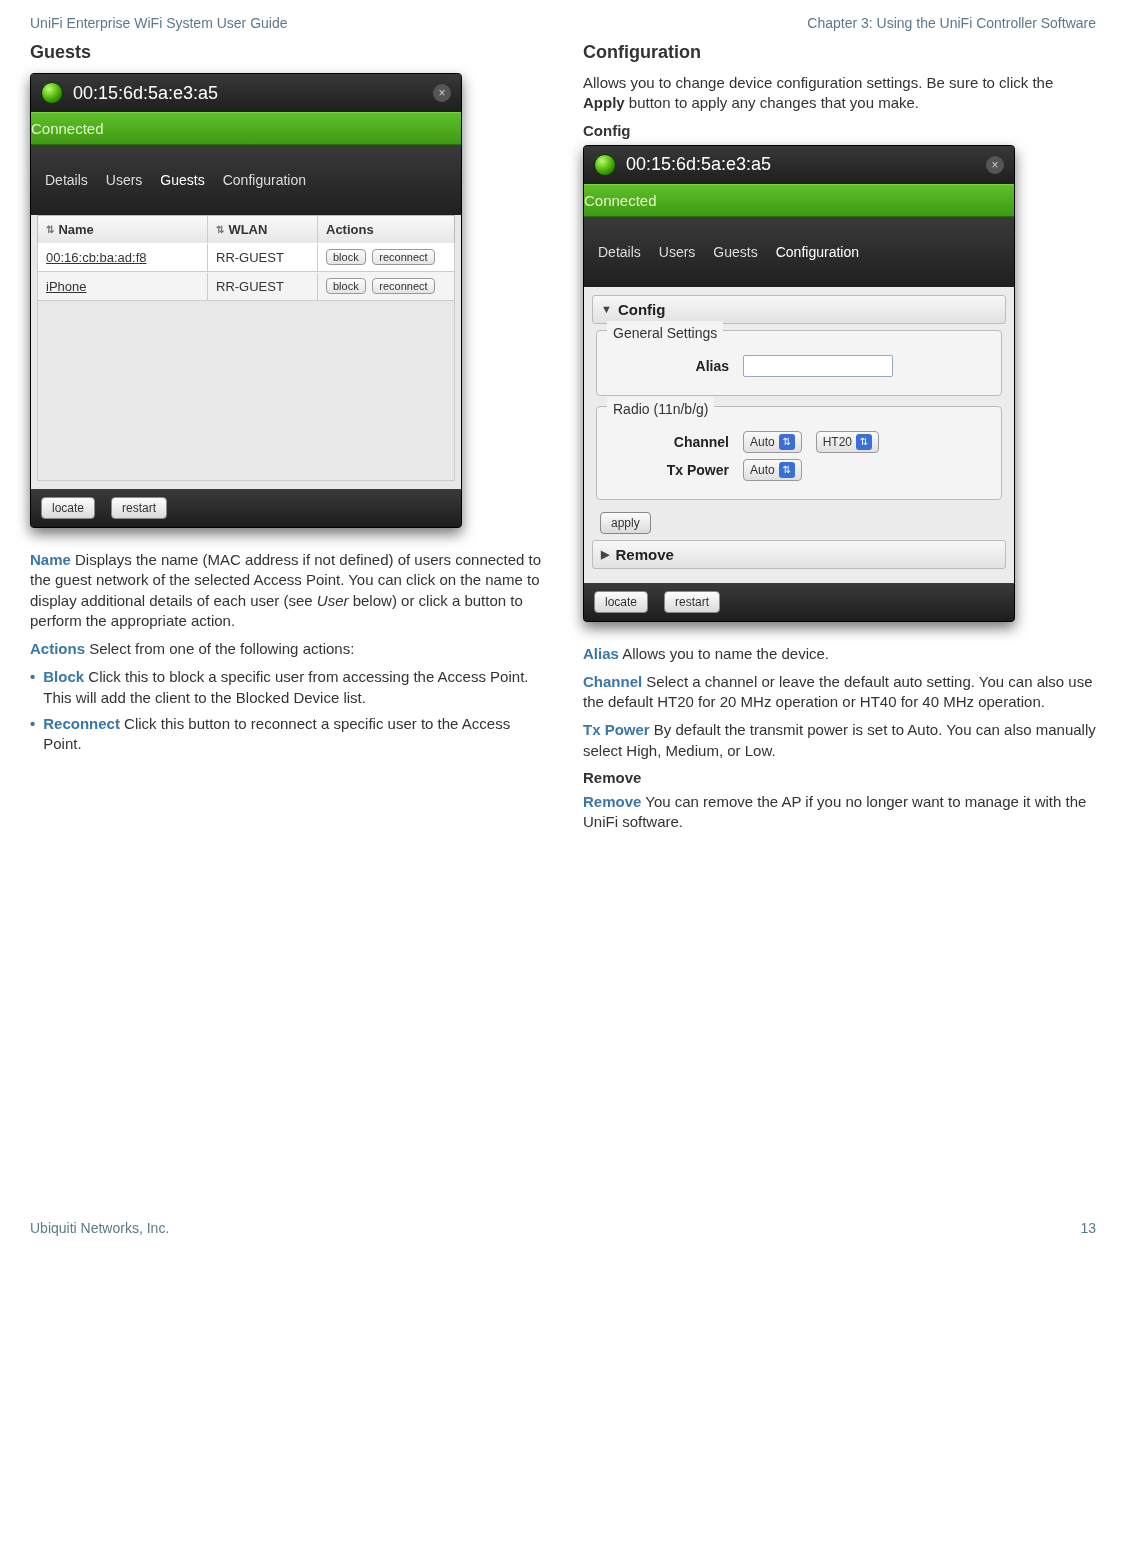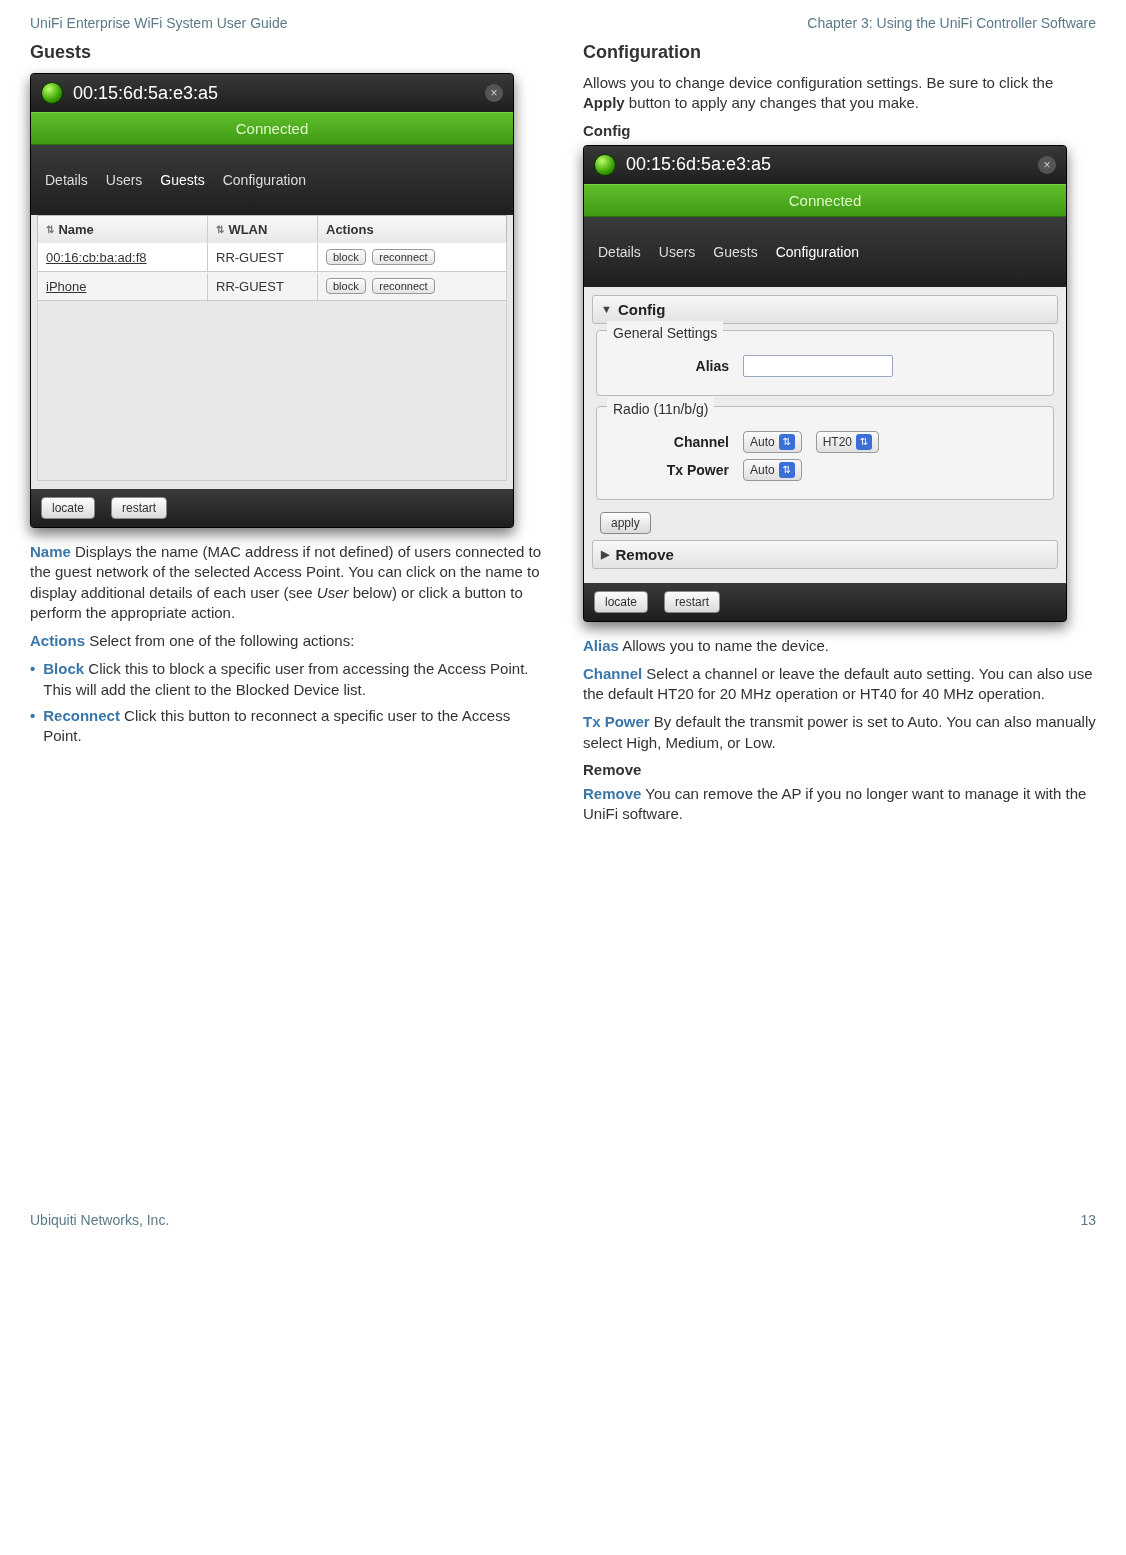--- a/index.html
+++ b/index.html
@@ -18,27 +18,27 @@
     .sect-h { font-weight: bold; font-size: 18px; color: #333; margin: 4px 0 10px; }
     .sub-h { font-weight: bold; font-size: 15px; color: #333; margin: 6px 0 6px; }
     .body-p { font-size: 15px; line-height: 1.35; color: #333; margin-bottom: 8px; }
     .term { font-weight: bold; color: #3a77a8; }
     .em { font-style: italic; }
     .bullet-row { display: flex; gap: 8px; font-size: 15px; line-height: 1.35; margin-bottom: 6px; }
     .bullet-dot { color: #3a77a8; font-weight: bold; }
 
     
     .shot {
-      width: 484px;
+      width: 432px;
       background: #1d4ed8;
       border: 1px solid #000;
       border-radius: 4px;
       box-shadow: 0 6px 14px rgba(0,0,0,.55);
       overflow: hidden;
-      margin-bottom: 14px;
+      margin-bottom: 22px;
     }
     .win-title {
       display: flex; align-items: center; gap: 10px;
       background: linear-gradient(#383838,#1e1e1e);
       padding: 8px 10px;
       color: #fff; font-size: 18px; font-weight: 500;
       position: relative;
     }
     .win-title .status-dot {
       width: 22px; height: 22px; border-radius: 50%;
@@ -46,21 +46,21 @@
       border: 1px solid #0a3a00;
     }
     .win-title .close-x {
       margin-left: auto; width: 18px; height: 18px; border-radius: 50%;
       background: #555; color: #ccc; font-size: 12px;
       display:flex; align-items:center; justify-content:center;
       cursor: pointer;
     }
     .conn-bar {
       background: linear-gradient(#5fbf2a,#3f9a14);
-      text-align: center; color: #dff7c8;
+      text-align: left; color: #dff7c8;
       padding: 7px 0; font-size: 15px; font-weight: 500;
       border-top: 1px solid #76d43e;
       border-bottom: 1px solid #2a6e0a;
     }
     .tabs-row {
       display: flex; gap: 18px;
       background: linear-gradient(#3a3a3a,#1f1f1f);
       padding: 27px 14px; color: #ddd; font-size: 14px;
     }
     .tabs-row .tab { cursor: pointer; }

